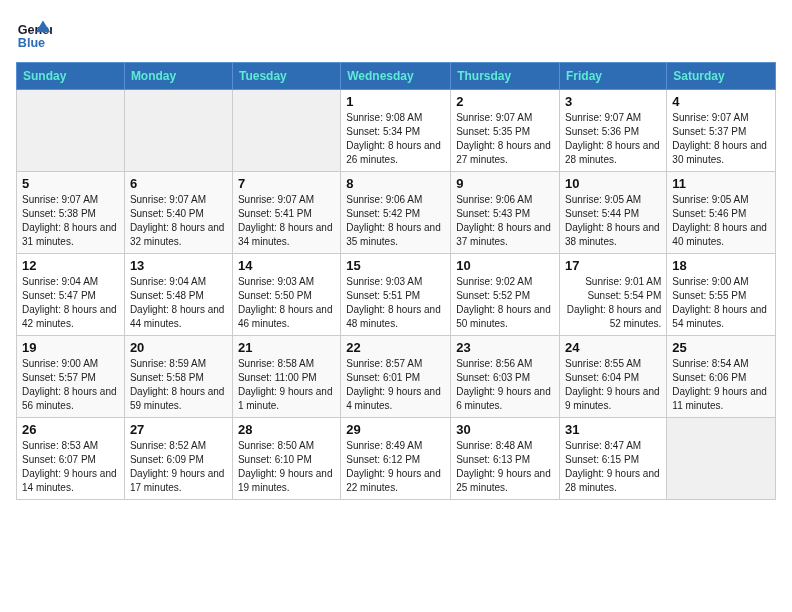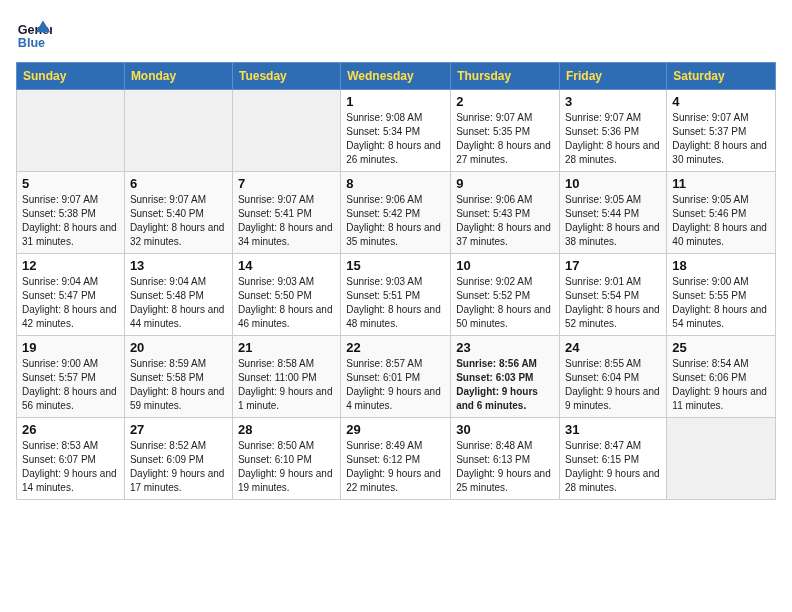--- a/index.html
+++ b/index.html
@@ -44,21 +44,21 @@
       font-size: 14px;
       color: #444;
     }
     table {
       width: 100%;
       border-collapse: collapse;
       font-size: 11px;
     }
     thead tr th {
       background-color: #2e6db4;
-      color: #fde047;
+      color: #5eead4;
       text-align: left;
       padding: 6px 6px;
       font-size: 12px;
       font-weight: bold;
       border: 1px solid #5a8fd4;
     }
     tbody tr td {
       border: 1px solid #ccc;
       vertical-align: top;
       padding: 4px 5px;
@@ -217,21 +217,21 @@
 Daylight: 8 hours and 48 minutes.</div>
         </td>
         <td>
           <div class="day-number">10</div>
           <div class="day-info" style="white-space: pre-line;">Sunrise: 9:02 AM
 Sunset: 5:52 PM
 Daylight: 8 hours and 50 minutes.</div>
         </td>
         <td>
           <div class="day-number">17</div>
-          <div class="day-info" style="white-space: pre-line;">Sunrise: 9:01 AM
+          <div class="day-info" style="white-space: pre-line; text-align: right;">Sunrise: 9:01 AM
 Sunset: 5:54 PM
 Daylight: 8 hours and 52 minutes.</div>
         </td>
         <td>
           <div class="day-number">18</div>
           <div class="day-info" style="white-space: pre-line;">Sunrise: 9:00 AM
 Sunset: 5:55 PM
 Daylight: 8 hours and 54 minutes.</div>
         </td>
       </tr>
@@ -255,21 +255,21 @@
 Daylight: 9 hours and 1 minute.</div>
         </td>
         <td>
           <div class="day-number">22</div>
           <div class="day-info" style="white-space: pre-line;">Sunrise: 8:57 AM
 Sunset: 6:01 PM
 Daylight: 9 hours and 4 minutes.</div>
         </td>
         <td>
           <div class="day-number">23</div>
-          <div class="day-info" style="white-space: pre-line; font-weight: bold;">Sunrise: 8:56 AM
+          <div class="day-info" style="white-space: pre-line;">Sunrise: 8:56 AM
 Sunset: 6:03 PM
 Daylight: 9 hours and 6 minutes.</div>
         </td>
         <td>
           <div class="day-number">24</div>
           <div class="day-info" style="white-space: pre-line;">Sunrise: 8:55 AM
 Sunset: 6:04 PM
 Daylight: 9 hours and 9 minutes.</div>
         </td>
         <td>

